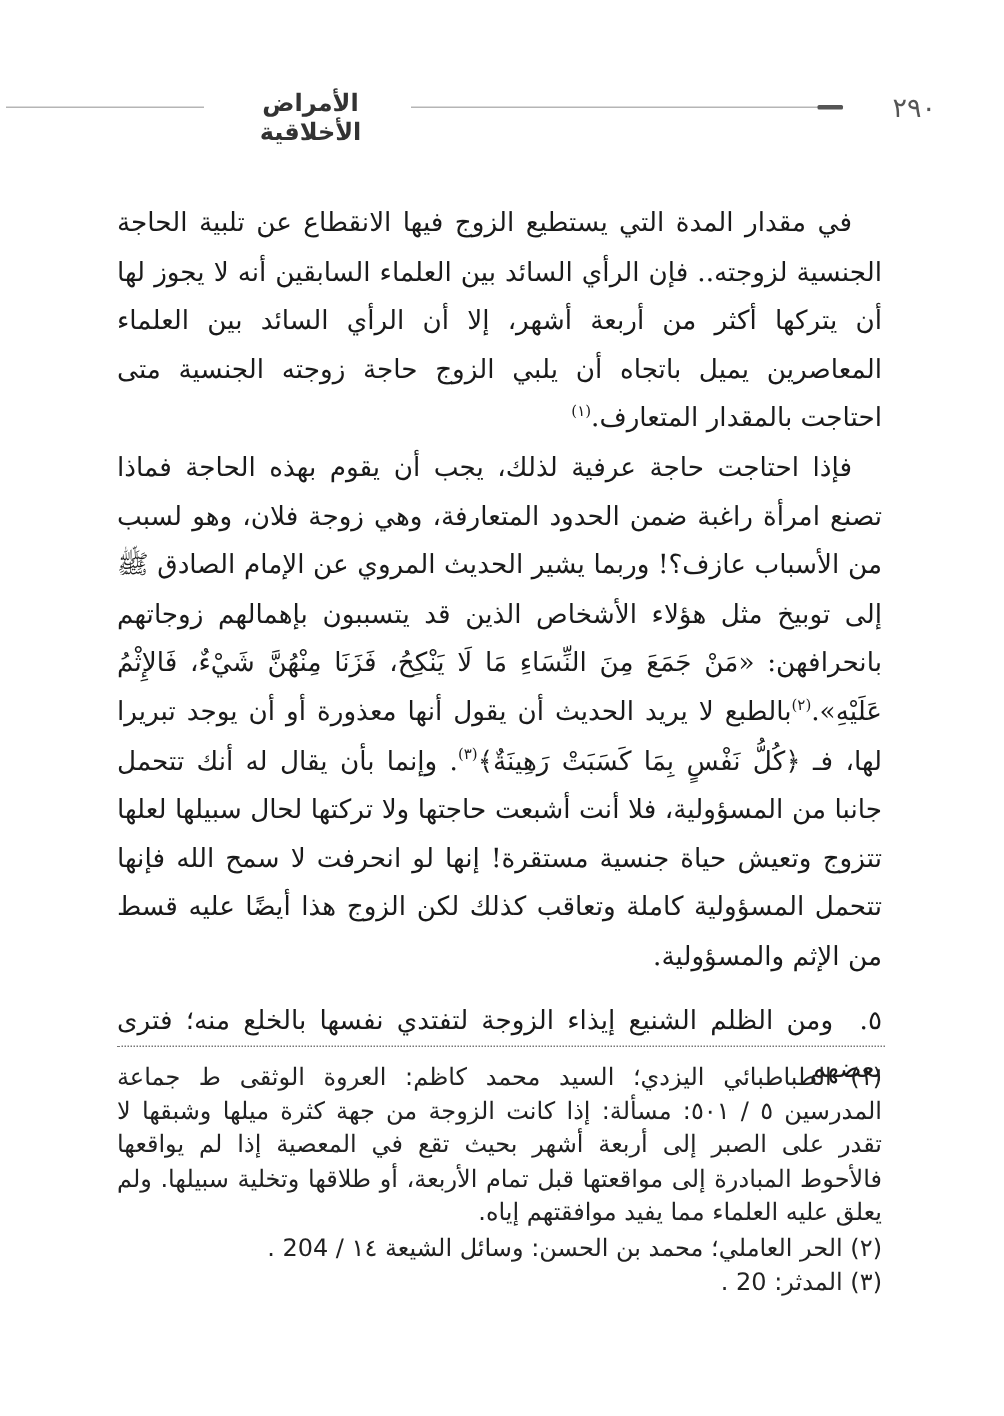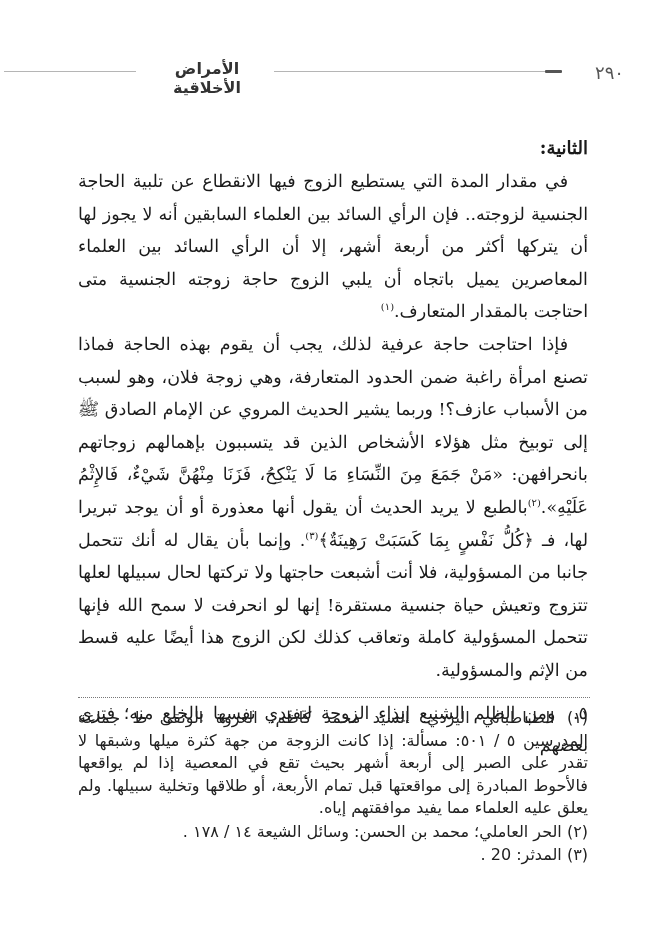--- a/index.html
+++ b/index.html
@@ -41,30 +41,29 @@
 
   <div class="header">
     <div class="hline left"></div>
     <div class="running-title">الأمراض الأخلاقية</div>
     <div class="hline right"></div>
     <div class="hdash"></div>
     <div class="page-number">٢٩٠</div>
   </div>
 
   <div class="body">
-    <p class="section-heading">الثانية:</p>
 
     <p class="para"><span>في مقدار المدة التي يستطيع الزوج فيها الانقطاع عن تلبية الحاجة الجنسية لزوجته.. فإن الرأي السائد بين العلماء السابقين أنه لا يجوز لها أن يتركها أكثر من أربعة أشهر، إلا أن الرأي السائد بين العلماء المعاصرين يميل باتجاه أن يلبي الزوج حاجة زوجته الجنسية متى احتاجت بالمقدار المتعارف.</span><span class="sup">(١)</span></p>
 
     <p class="para"><span>فإذا احتاجت حاجة عرفية لذلك، يجب أن يقوم بهذه الحاجة فماذا تصنع امرأة راغبة ضمن الحدود المتعارفة، وهي زوجة فلان، وهو لسبب من الأسباب عازف؟! وربما يشير الحديث المروي عن الإمام الصادق ﷺ إلى توبيخ مثل هؤلاء الأشخاص الذين قد يتسببون بإهمالهم زوجاتهم بانحرافهن: «مَنْ جَمَعَ مِنَ النِّسَاءِ مَا لَا يَنْكِحُ، فَزَنَا مِنْهُنَّ شَيْءٌ، فَالإِثْمُ عَلَيْهِ».</span><span class="sup">(٢)</span><span>بالطبع لا يريد الحديث أن يقول أنها معذورة أو أن يوجد تبريرا لها، فـ ﴿كُلُّ نَفْسٍ بِمَا كَسَبَتْ رَهِينَةٌ﴾</span><span class="sup">(٣)</span><span>. وإنما بأن يقال له أنك تتحمل جانبا من المسؤولية، فلا أنت أشبعت حاجتها ولا تركتها لحال سبيلها لعلها تتزوج وتعيش حياة جنسية مستقرة! إنها لو انحرفت لا سمح الله فإنها تتحمل المسؤولية كاملة وتعاقب كذلك لكن الزوج هذا أيضًا عليه قسط من الإثم والمسؤولية.</span></p>
 
     <p class="para list-item"><span>٥.</span>&nbsp; <span>ومن الظلم الشنيع إيذاء الزوجة لتفتدي نفسها بالخلع منه؛ فترى بعضهم</span></p>
   </div>
 
   <div class="fn-rule"></div>
 
   <div class="footnotes">
     <p class="fn"><span>(١)</span> <span>الطباطبائي اليزدي؛ السيد محمد كاظم: العروة الوثقى ط جماعة المدرسين ٥ / ٥٠١: مسألة: إذا كانت الزوجة من جهة كثرة ميلها وشبقها لا تقدر على الصبر إلى أربعة أشهر بحيث تقع في المعصية إذا لم يواقعها فالأحوط المبادرة إلى مواقعتها قبل تمام الأربعة، أو طلاقها وتخلية سبيلها. ولم يعلق عليه العلماء مما يفيد موافقتهم إياه.</span></p>
-    <p class="fn"><span>(٢)</span> <span>الحر العاملي؛ محمد بن الحسن: وسائل الشيعة ١٤ / ١٧٨ .</span></p>
+    <p class="fn"><span>(٢)</span> <span>الحر العاملي؛ محمد بن الحسن: وسائل الشيعة ١٤ / 204 .</span></p>
     <p class="fn"><span>(٣)</span> <span>المدثر: 20 .</span></p>
   </div>
 
 </div>
 
 </body></html>

